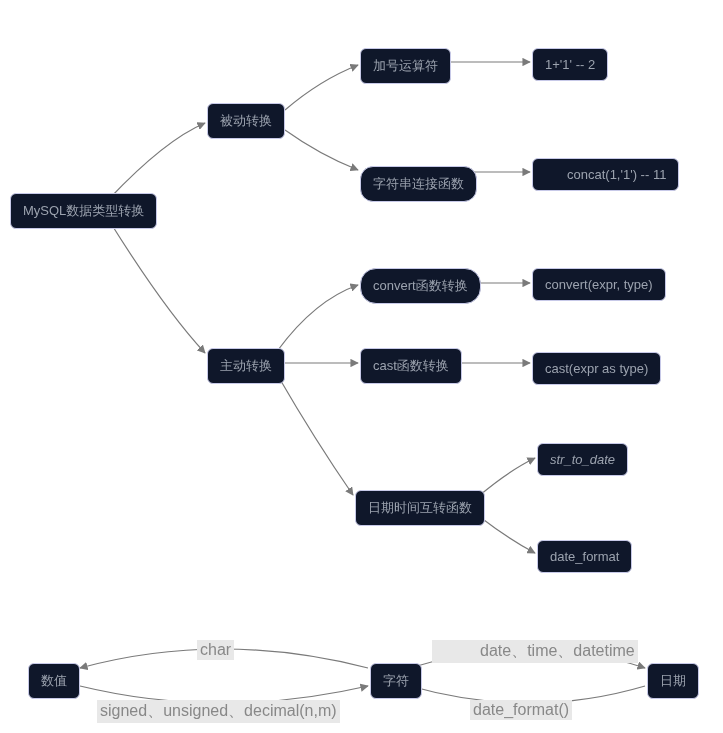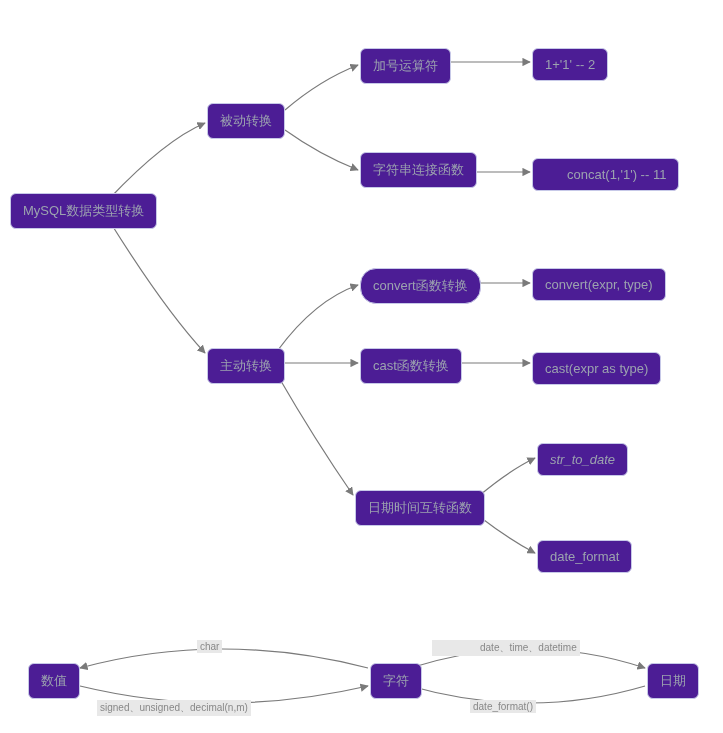--- a/index.html
+++ b/index.html
@@ -8,32 +8,32 @@
     height: 733px;
     background: #ffffff;
     position: relative;
     font-family: "Microsoft YaHei", Arial, sans-serif;
     font-size: 13px;
     color: #9ca3af;
   }
   .node {
     position: absolute;
     border: 1px solid #c7c9e8;
-    background: #4c1d95;
+    background: #0f172a;
     border-radius: 6px;
     padding: 8px 12px;
     white-space: nowrap;
     color: #9ca3af;
     text-align: center;
   }
   .edge-label {
     position: absolute;
     background: #e8e8e8;
     color: #888;
-    font-size: 10px;
+    font-size: 16px;
     padding: 1px 3px;
     white-space: nowrap;
   }
   svg.edges {
     position: absolute;
     left: 0; top: 0;
     width: 723px; height: 733px;
     pointer-events: none;
   }
   .edge-path {
@@ -86,21 +86,21 @@
 
   <path class="edge-path" d="M 410 686 Q 530 720 645 686" marker-start="url(#arrow)"></path>
 </svg>
 
 <div class="node" style="left:10px; top:193px;">MySQL数据类型转换</div>
 
 <div class="node" style="left:207px; top:103px;">被动转换</div>
 <div class="node" style="left:207px; top:348px;">主动转换</div>
 
 <div class="node" style="left:360px; top:48px;">加号运算符</div>
-<div class="node" style="left:360px; top:152px;">字符串连接函数</div>
+<div class="node" style="left:360px; top:166px;border-radius:13px;">字符串连接函数</div>
 
 <div class="node" style="left:360px; top:268px;border-radius:16px;">convert函数转换</div>
 <div class="node" style="left:360px; top:348px;">cast函数转换</div>
 <div class="node" style="left:355px; top:490px;">日期时间互转函数</div>
 
 <div class="node" style="left:532px; top:48px;">1+'1' -- 2</div>
 <div class="node" style="left:532px; top:158px;padding-left:34px;">concat(1,'1') -- 11</div>
 <div class="node" style="left:532px; top:268px;">convert(expr, type)</div>
 <div class="node" style="left:532px; top:352px;">cast(expr as type)</div>
 <div class="node" style="left:537px; top:443px;font-style:italic;">str_to_date</div>

